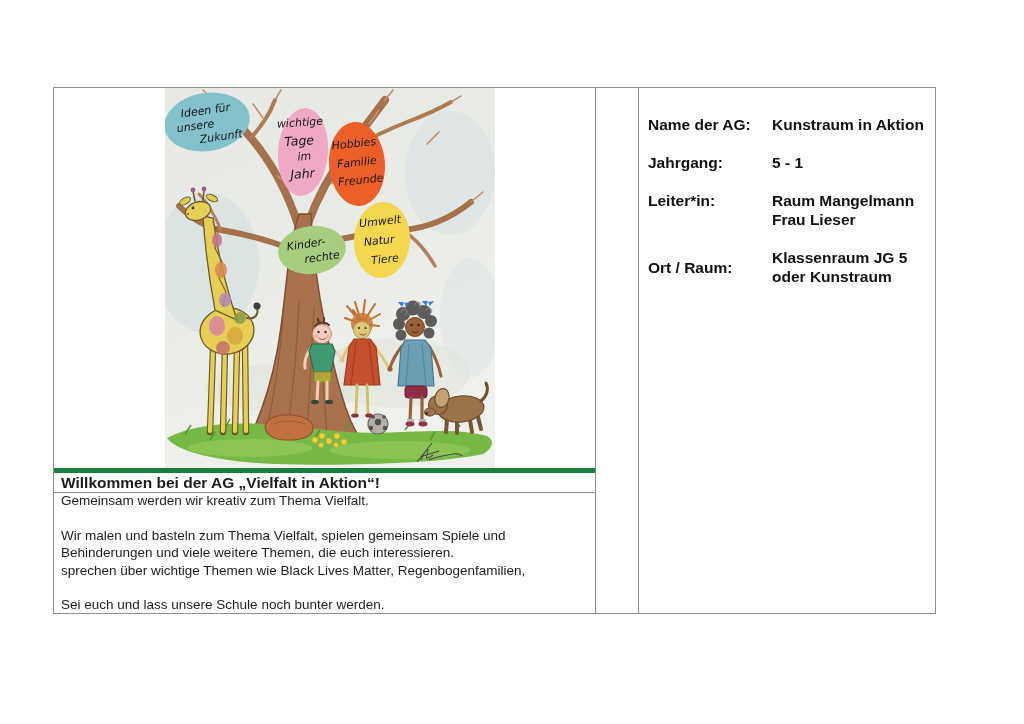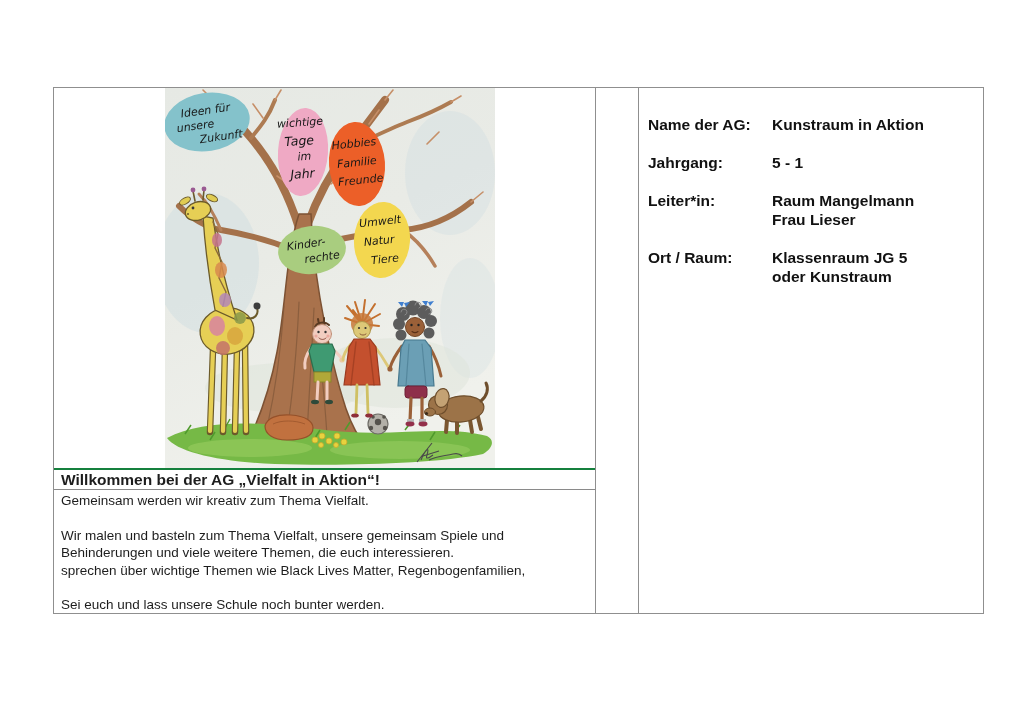--- a/index.html
+++ b/index.html
@@ -1,33 +1,33 @@
 <!DOCTYPE html>
 <html><head>
 <meta charset="utf-8">
 <style>
   html,body{margin:0;padding:0;background:#ffffff;}
   body{width:1024px;height:724px;position:relative;font-family:"Liberation Sans",sans-serif;color:#1d1d1d;
        -webkit-font-smoothing:antialiased;overflow:hidden;}
   .cell{position:absolute;border:1px solid #8f8f8f;box-sizing:border-box;background:#ffffff;}
   .left-cell{left:53px;top:87px;width:543px;height:527px;}
   .middle-cell{left:595px;top:87px;width:44px;height:527px;}
-  .right-cell{left:638px;top:87px;width:346px;height:527px;padding:27px 8px 0 9px;
+  .right-cell{left:638px;top:87px;width:298px;height:527px;padding:27px 8px 0 9px;
               font-weight:bold;font-size:15.5px;color:#111;}
   .photo{position:absolute;left:111px;top:0;width:330px;height:380px;overflow:hidden;}
   .photo svg{display:block;}
   .heading-row{position:absolute;left:0;right:0;top:380px;height:19px;line-height:19px;
-               border-top:2px solid #15803d;border-bottom:1px solid #8a8a8a;
+               border-top:5px solid #15803d;border-bottom:1px solid #8a8a8a;
                font-weight:bold;font-size:15.5px;padding-left:7px;white-space:nowrap;}
   .body-copy{position:absolute;left:0;right:0;top:402px;padding:2px 6px 0 7px;
              font-size:13.5px;line-height:17.5px;}
   .body-copy .para{margin:0 0 17px 0;}
   .body-copy .line{white-space:nowrap;}
   .info-row{display:flex;margin-bottom:19px;line-height:19px;}
-  .info-row.last{margin-top:2px;}
+  .info-row.last{margin-top:2px;align-items:center;}
   .info-label{flex:0 0 124px;}
   .info-value div{white-space:nowrap;}
   .leaf-text{font-family:"DejaVu Sans",sans-serif;font-style:italic;font-weight:500;
              fill:#171717;}
 </style>
 </head>
 <body>
 
 <div class="cell left-cell">
 
@@ -256,21 +256,21 @@
         </g>
       </g>
     </svg>
   </div>
 
   <div class="heading-row">Willkommen bei der AG „Vielfalt in Aktion“!</div>
 
   <div class="body-copy">
     <div class="para">Gemeinsam werden wir kreativ zum Thema Vielfalt.</div>
     <div class="para">
-      <div class="line">Wir malen und basteln zum Thema Vielfalt, unsere gemeinsam Spiele und</div>
+      <div class="line">Wir malen und basteln zum Thema Vielfalt, spielen gemeinsam Spiele und</div>
       <div class="line">Behinderungen und viele weitere Themen, die euch interessieren.</div>
       <div class="line">sprechen über wichtige Themen wie Black Lives Matter, Regenbogenfamilien,</div>
     </div>
     <div class="para">Sei euch und lass unsere Schule noch bunter werden.</div>
   </div>
 </div>
 
 <div class="cell middle-cell"></div>
 
 <div class="cell right-cell">

